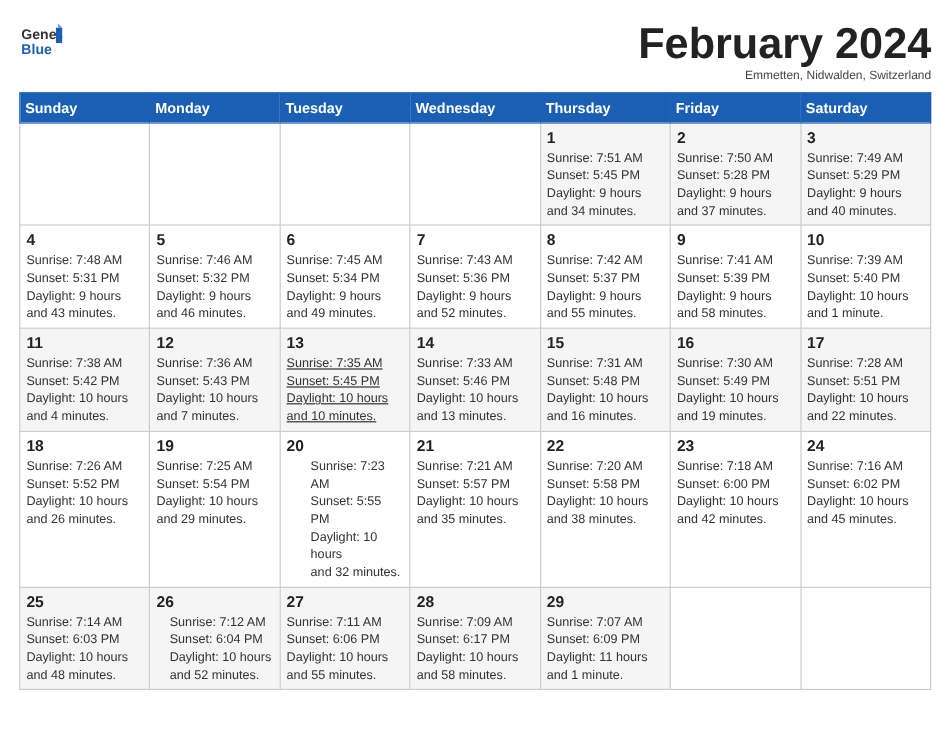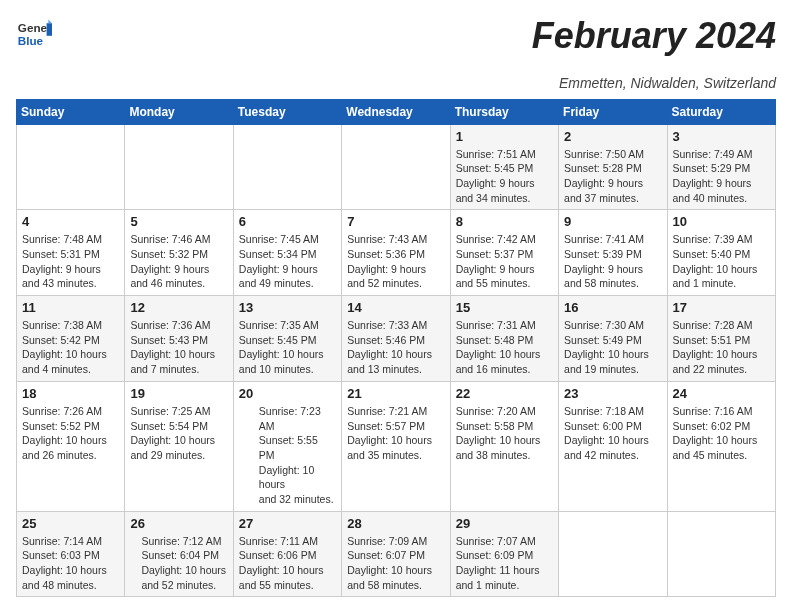--- a/index.html
+++ b/index.html
@@ -18,31 +18,31 @@
     }
     .logo {
       display: flex;
       align-items: center;
       gap: 4px;
     }
     .logo-icon {
       width: 36px;
       height: 36px;
     }
-    .title-block { text-align: right; font-style: italic; }
+    .title-block { text-align: right; }
     .month-title {
       font-size: 36px;
       font-weight: bold;
       color: #222;
       line-height: 1.1;
     }
     .location-title {
-      font-size: 14px;
+      font-size: 10px;
       color: #444;
-      margin-top: 19px;
+      margin-top: 2px;
     }
     .calendar {
       width: 100%;
       border-collapse: collapse;
       font-size: 11px;
       padding-left: 34px;
     }
     .calendar th {
       background: #1a5fb4;
       color: #fff;
@@ -218,21 +218,21 @@
             <div class="day-num">12</div>
             <div class="cell-text" style="white-space: pre-line;">Sunrise: 7:36 AM
 Sunset: 5:43 PM
 Daylight: 10 hours
 and 7 minutes.</div>
           </div>
         </td>
         <td>
           <div>
             <div class="day-num">13</div>
-            <div class="cell-text" style="white-space: pre-line;">Sunrise: 7:35 AM
+            <div class="cell-text" style="white-space: pre-line; text-decoration: underline;">Sunrise: 7:35 AM
 Sunset: 5:45 PM
 Daylight: 10 hours
 and 10 minutes.</div>
           </div>
         </td>
         <td>
           <div>
             <div class="day-num">14</div>
             <div class="cell-text" style="white-space: pre-line;">Sunrise: 7:33 AM
 Sunset: 5:46 PM
@@ -358,21 +358,21 @@
             <div class="cell-text" style="white-space: pre-line;">Sunrise: 7:11 AM
 Sunset: 6:06 PM
 Daylight: 10 hours
 and 55 minutes.</div>
           </div>
         </td>
         <td>
           <div>
             <div class="day-num">28</div>
             <div class="cell-text" style="white-space: pre-line;">Sunrise: 7:09 AM
-Sunset: 6:07 PM
+Sunset: 6:17 PM
 Daylight: 10 hours
 and 58 minutes.</div>
           </div>
         </td>
         <td>
           <div>
             <div class="day-num">29</div>
             <div class="cell-text" style="white-space: pre-line;">Sunrise: 7:07 AM
 Sunset: 6:09 PM
 Daylight: 11 hours

